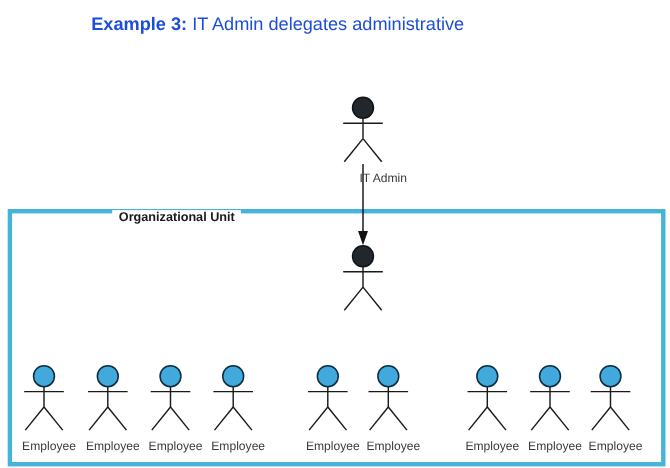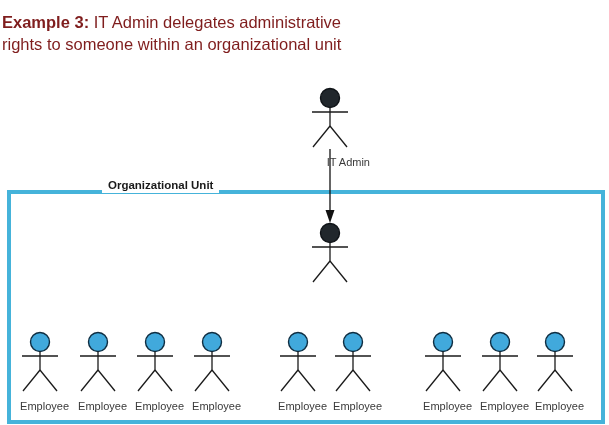--- a/index.html
+++ b/index.html
@@ -3,49 +3,49 @@
 <meta charset="utf-8">
 <style>
   :root{ --accent:#45b3da; }
   html,body{ margin:0; padding:0; background:#ffffff; }
   .canvas{
     position:relative; width:609px; height:425px; background:#ffffff;
     font-family:"Liberation Sans", sans-serif; overflow:hidden;
   }
   .title{
     position:absolute; left:2px; top:11px; width:420px;
-    font-size:16.5px; line-height:22px; color:#7f1d1d; letter-spacing:0;
+    font-size:16.5px; line-height:22px; color:#1d4ed8; letter-spacing:0;text-align:right;
   }
   .title .b{ font-weight:bold; }
   .actor{ position:absolute; }
   .actor line{ stroke:#1a1a1a; stroke-width:1.3; }
   .actor circle{ stroke:#0f2e42; stroke-width:1.4; }
   .actor.dark circle{ stroke:#101418; }
   .lbl{
     position:absolute; font-size:11px; color:#3a3a3a; text-align:right;
     white-space:nowrap; z-index:4;
   }
   .arrow{ position:absolute; left:322px; top:149px; z-index:3; }
   .arrow line{ stroke:#111111; stroke-width:1.3; }
   .orgbox{
     position:absolute; left:7px; top:190px; width:598px; height:234px;
     box-sizing:border-box; border:4px solid var(--accent); z-index:1;
   }
   .orglbl{
-    position:absolute; left:102px; top:178px; z-index:2;
+    position:absolute; left:102px; top:191px; z-index:2;
     background:#ffffff; padding:0 6px; font-size:11.5px; font-weight:bold;
     line-height:15px; color:#1a1a1a; white-space:nowrap;
   }
 </style>
 </head>
 <body>
 
 <div class="canvas">
 
-  <div class="title"><span class="b">Example 3:</span><span> IT Admin delegates administrative</span><br><span>rights to someone within an organizational unit</span></div>
+  <div class="title"><span class="b">Example 3:</span><span> IT Admin delegates administrative</span><br></div>
 
   <svg class="actor dark" style="left:308px; top:87px;" width="44" height="62" viewBox="0 0 44 62">
     <circle cx="22" cy="11" r="9.5" fill="#21272c"></circle>
     <line x1="4" y1="25" x2="40" y2="25"></line>
     <line x1="22" y1="20.5" x2="22" y2="39"></line>
     <line x1="22" y1="39" x2="5" y2="60"></line>
     <line x1="22" y1="39" x2="39" y2="60"></line>
   </svg>
   <div class="lbl" style="left:290px; top:156px; width:80px;">IT Admin</div>
 

